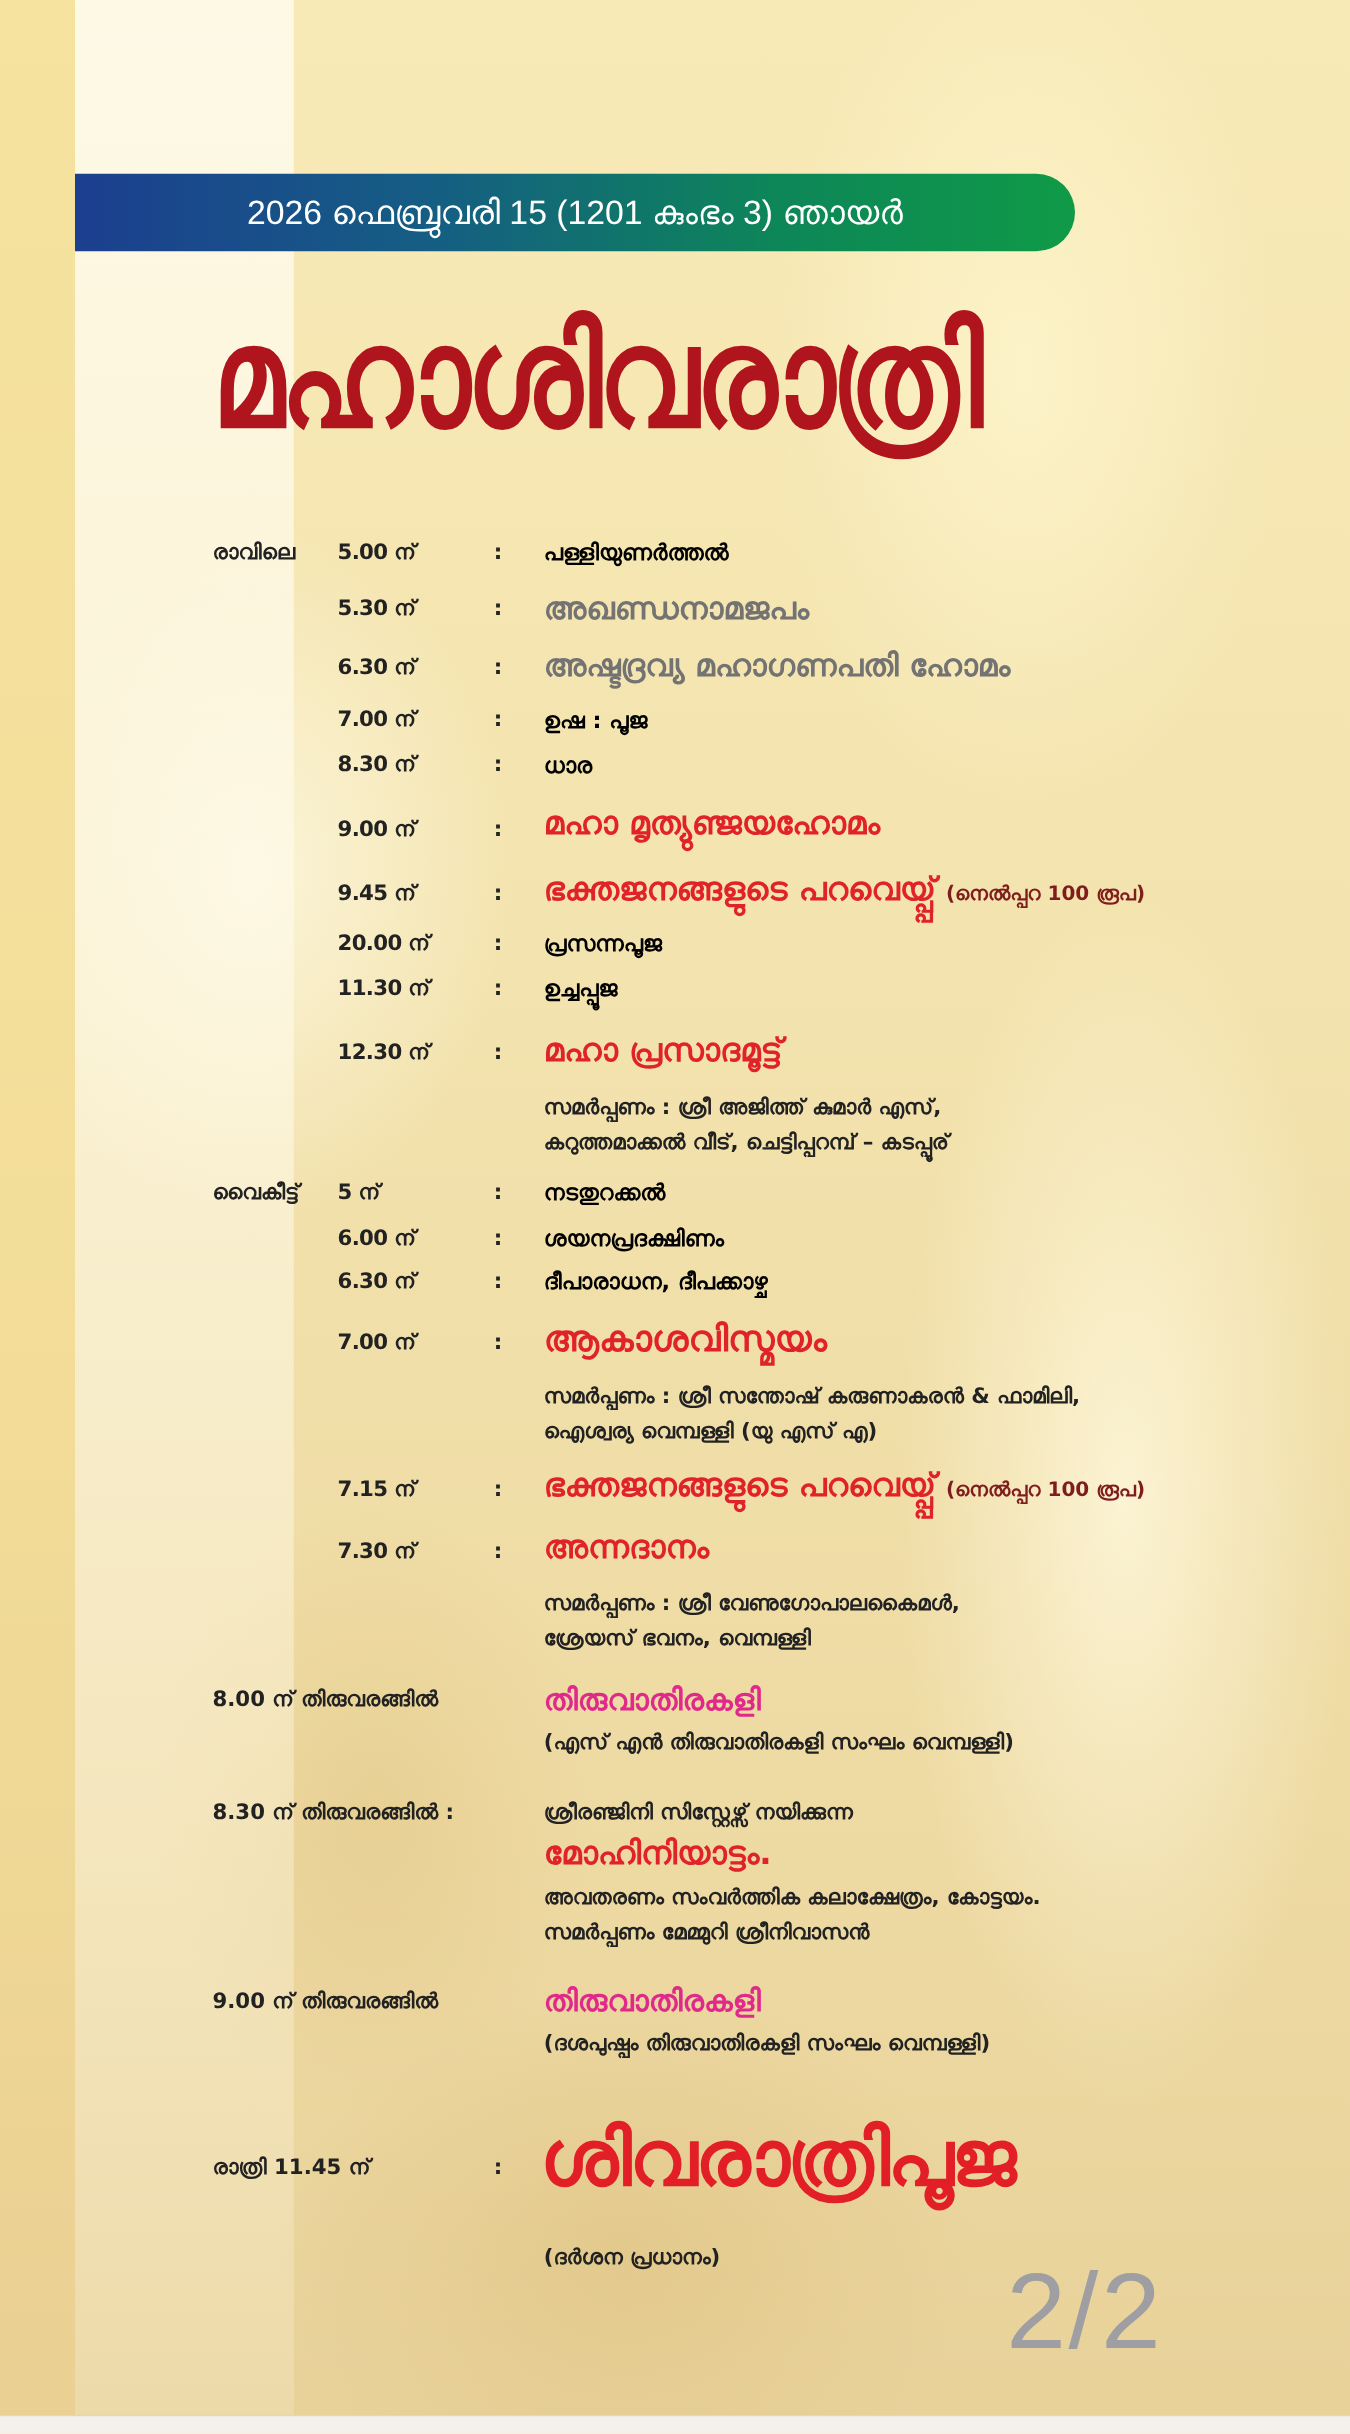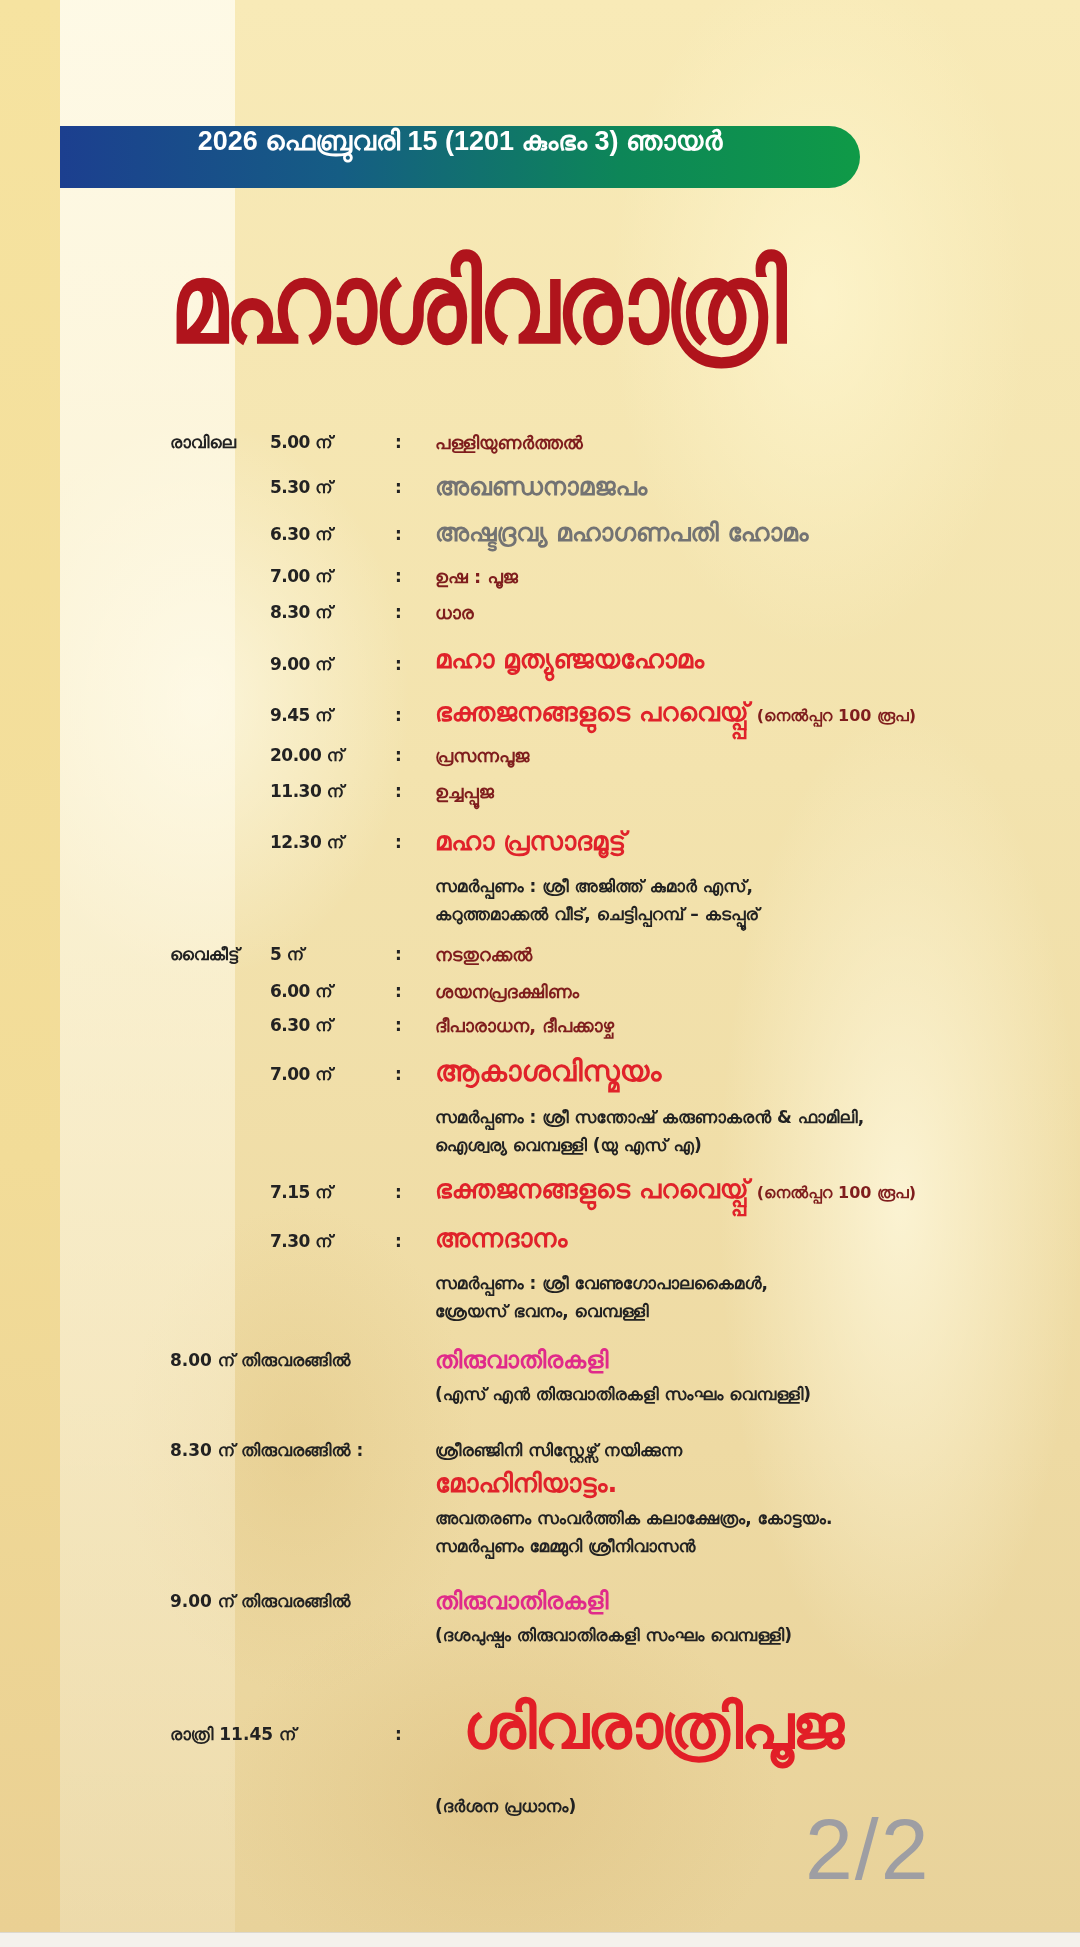--- a/index.html
+++ b/index.html
@@ -24,25 +24,25 @@
   }
   .paper-strip {
     position: absolute; left: 60px; top: 0; width: 175px; height: 1932px;
     background: linear-gradient(180deg, rgba(255,252,238,0.85), rgba(255,250,232,0.5) 60%, rgba(255,250,232,0.2));
   }
   .bottom-bar {
     position: absolute; left: 0; right: 0; top: 1932px; height: 15px;
     background: #f4f1ec; border-top: 1px solid #dcd8cf;
   }
   .banner {
-    position: absolute; left: 60px; top: 126px; width: 800px; height: 62px;
+    position: absolute; left: 60px; top: 139px; width: 800px; height: 62px;
     border-radius: 0 31px 31px 0;
     background: linear-gradient(90deg, #1c3f8f 0%, #155d84 35%, #0d8658 70%, #0f9a47 100%);
-    color: #fff; font-weight: bold; font-size: 27px;
-    display: flex; align-items: flex-start; justify-content: center;
+    color: #fff; font-weight: normal; font-size: 27px;
+    display: flex; align-items: center; justify-content: center;
     font-family: "Liberation Sans", "DejaVu Sans", sans-serif;
   }
   .title {
     position: absolute; left: 170px; top: 228px; width: 720px;
     color: #b0141c; font-weight: bold; font-size: 112px; line-height: 150px;
     letter-spacing: -4px; white-space: nowrap;
     transform: scaleX(0.82); transform-origin: left center;
   }
   .row { position: absolute; left: 0; width: 1080px; }
   .prefix {
@@ -50,29 +50,29 @@
     white-space: nowrap;
   }
   .time {
     position: absolute; left: 270px; font-size: 17px; font-weight: bold; color: #222;
     white-space: nowrap; letter-spacing: -0.5px;
   }
   .colon {
     position: absolute; left: 395px; font-size: 17px; font-weight: bold; color: #222;
   }
   .evt { position: absolute; left: 435px; white-space: nowrap; font-weight: bold; }
-  .blue-sm { color: #7f1d1d; font-size: 18px; }
+  .blue-sm { color: #000000; font-size: 18px; }
   .blue-lg { color: #737373; font-size: 25px; }
   .red-lg { color: #e0222a; font-size: 26px; text-align: center; }
   .pink { color: #e02a8a; font-size: 24px; }
   .note { color: #7f1d1d; font-size: 16px; margin-left: 8px; }
   .dark-sm { color: #222; font-size: 17px; font-weight: bold; white-space: nowrap; position: absolute; left: 435px; text-align: right; }
   .big-red {
     position: absolute; left: 432px; color: #e21e27; font-weight: bold; font-size: 62px;
-    white-space: nowrap; letter-spacing: -2px; margin-left: 31px;
+    white-space: nowrap; letter-spacing: -2px;
   }
   .pager {
     position: absolute; left: 805px; top: 1800px; font-size: 86px; color: #9e9ea3;
     font-family: "Liberation Sans", sans-serif; letter-spacing: 2px;
   }
 </style>
 </head>
 <body>
 
 <div class="bg"></div>

